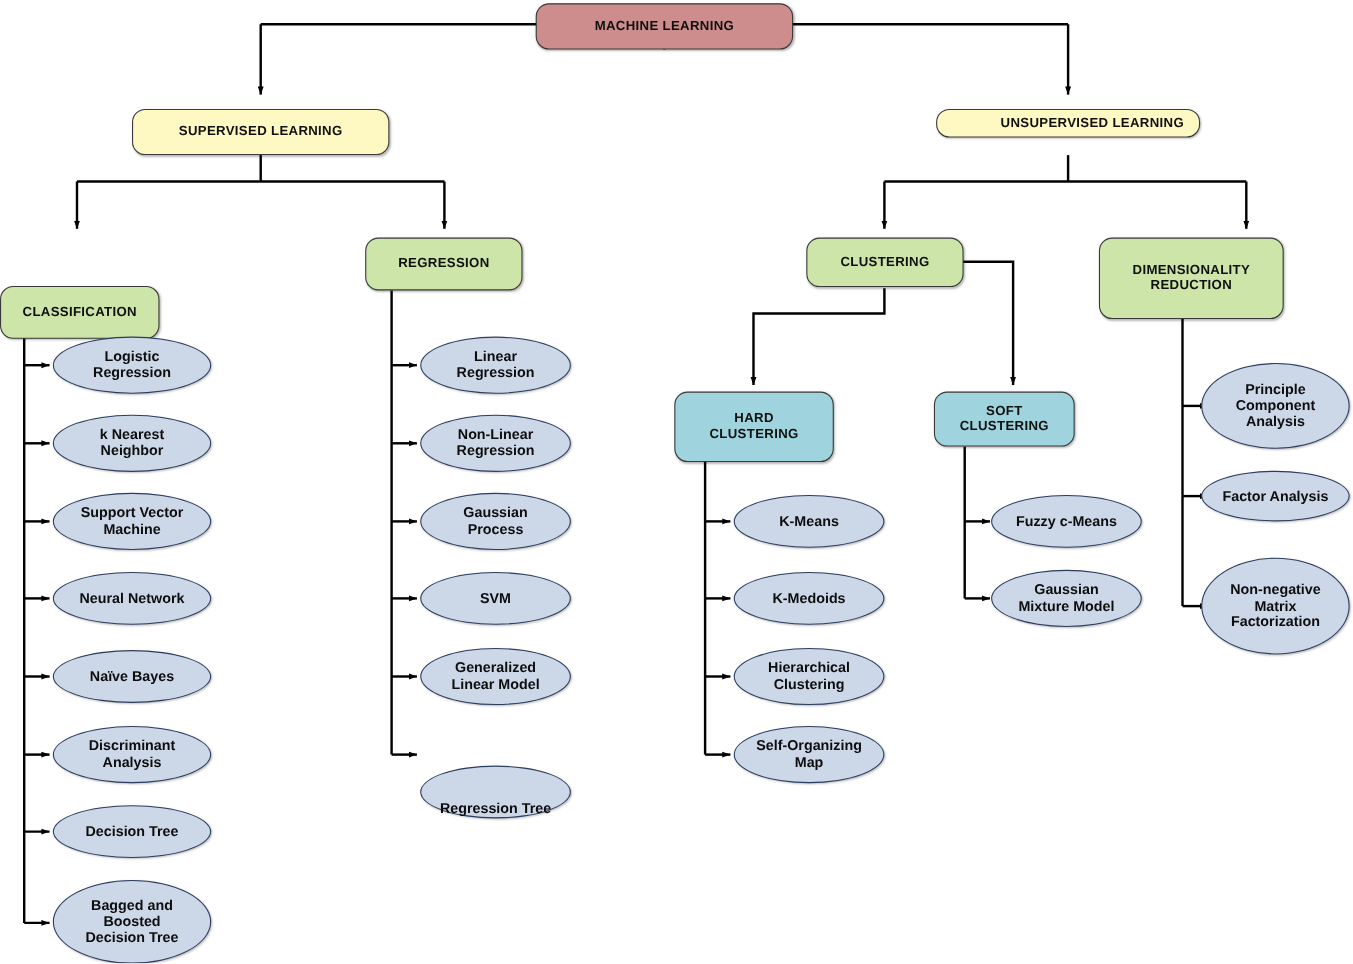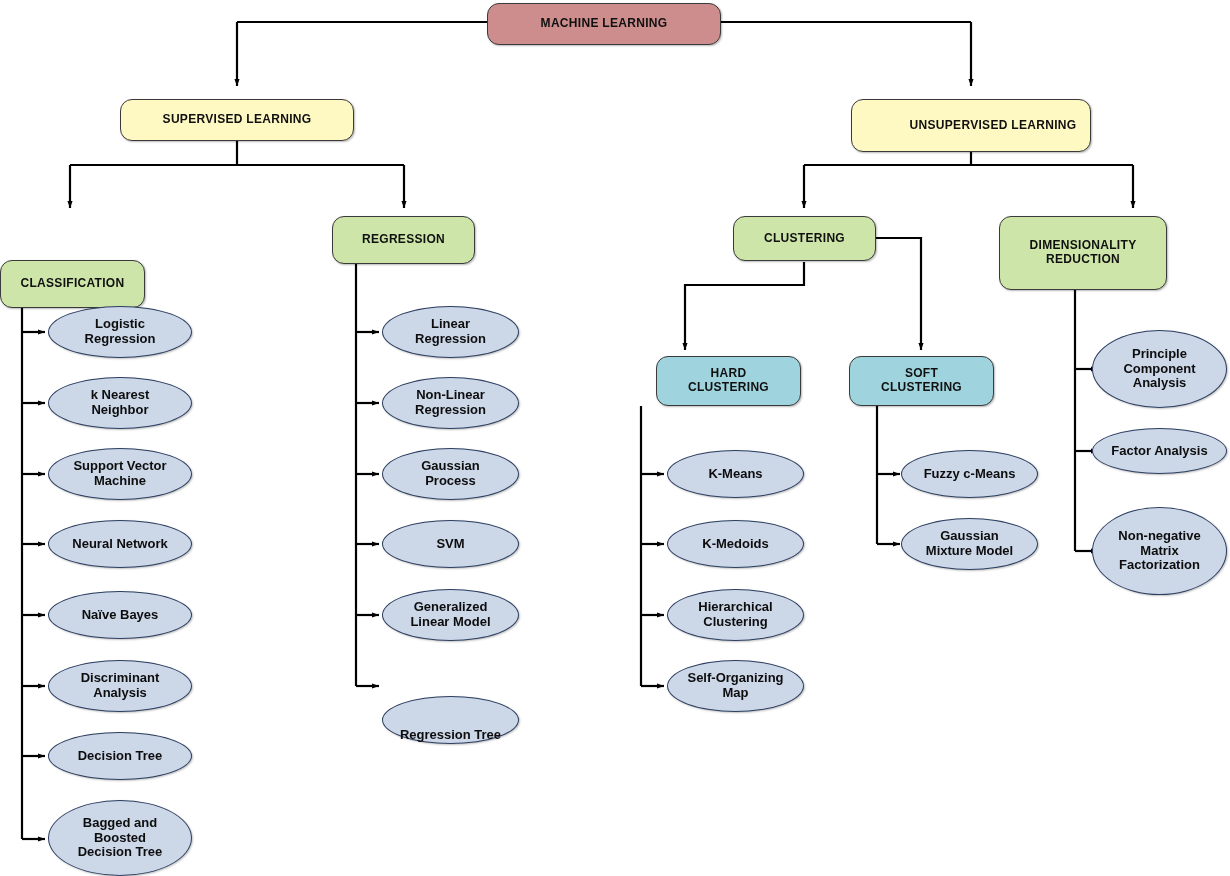--- a/index.html
+++ b/index.html
@@ -129,43 +129,43 @@
     </g>
   </svg>
 
   <div class="node rnode lvl-root" style="left:487px; top:3px; width:234px; height:42px;">
     <span class="rnode-label">MACHINE LEARNING</span>
   </div>
 
   <div class="node rnode lvl-two" style="left:120px; top:99px; width:234px; height:42px;">
     <span class="rnode-label">SUPERVISED LEARNING</span>
   </div>
-  <div class="node rnode lvl-two" style="left:851px; top:99px; width:240px; height:53px;padding-left:44px;">
+  <div class="node rnode lvl-two" style="left:851px; top:99px; width:240px; height:26px;padding-left:44px;">
     <span class="rnode-label">UNSUPERVISED LEARNING</span>
   </div>
 
   <div class="node rnode lvl-three" style="left:0px; top:216px; width:145px; height:48px;margin-top:44px;">
     <span class="rnode-label">CLASSIFICATION</span>
   </div>
   <div class="node rnode lvl-three" style="left:332px; top:216px; width:143px; height:48px;">
     <span class="rnode-label">REGRESSION</span>
   </div>
   <div class="node rnode lvl-three" style="left:733px; top:216px; width:143px; height:45px;">
     <span class="rnode-label">CLUSTERING</span>
   </div>
   <div class="node rnode lvl-three" style="left:999px; top:216px; width:168px; height:74px;">
     <span class="rnode-label">DIMENSIONALITY
 REDUCTION</span>
   </div>
 
-  <div class="node rnode lvl-four" style="left:613px; top:356px; width:145px; height:50px;margin-left:43px;">
+  <div class="node rnode lvl-four" style="left:613px; top:356px; width:145px; height:64px;">
     <span class="rnode-label">HARD
 CLUSTERING</span>
   </div>
-  <div class="node rnode lvl-four" style="left:849px; top:356px; width:145px; height:50px;">
+  <div class="node rnode lvl-four" style="left:849px; top:356px; width:128px; height:50px;">
     <span class="rnode-label">SOFT
 CLUSTERING</span>
   </div>
 
   <div class="node ell" style="left:48px; top:306px; width:144px; height:52px;">
     <span class="ell-label">Logistic
 Regression</span></div>
   <div class="node ell" style="left:48px; top:377px; width:144px; height:52px;">
     <span class="ell-label">k Nearest
 Neighbor</span></div>

